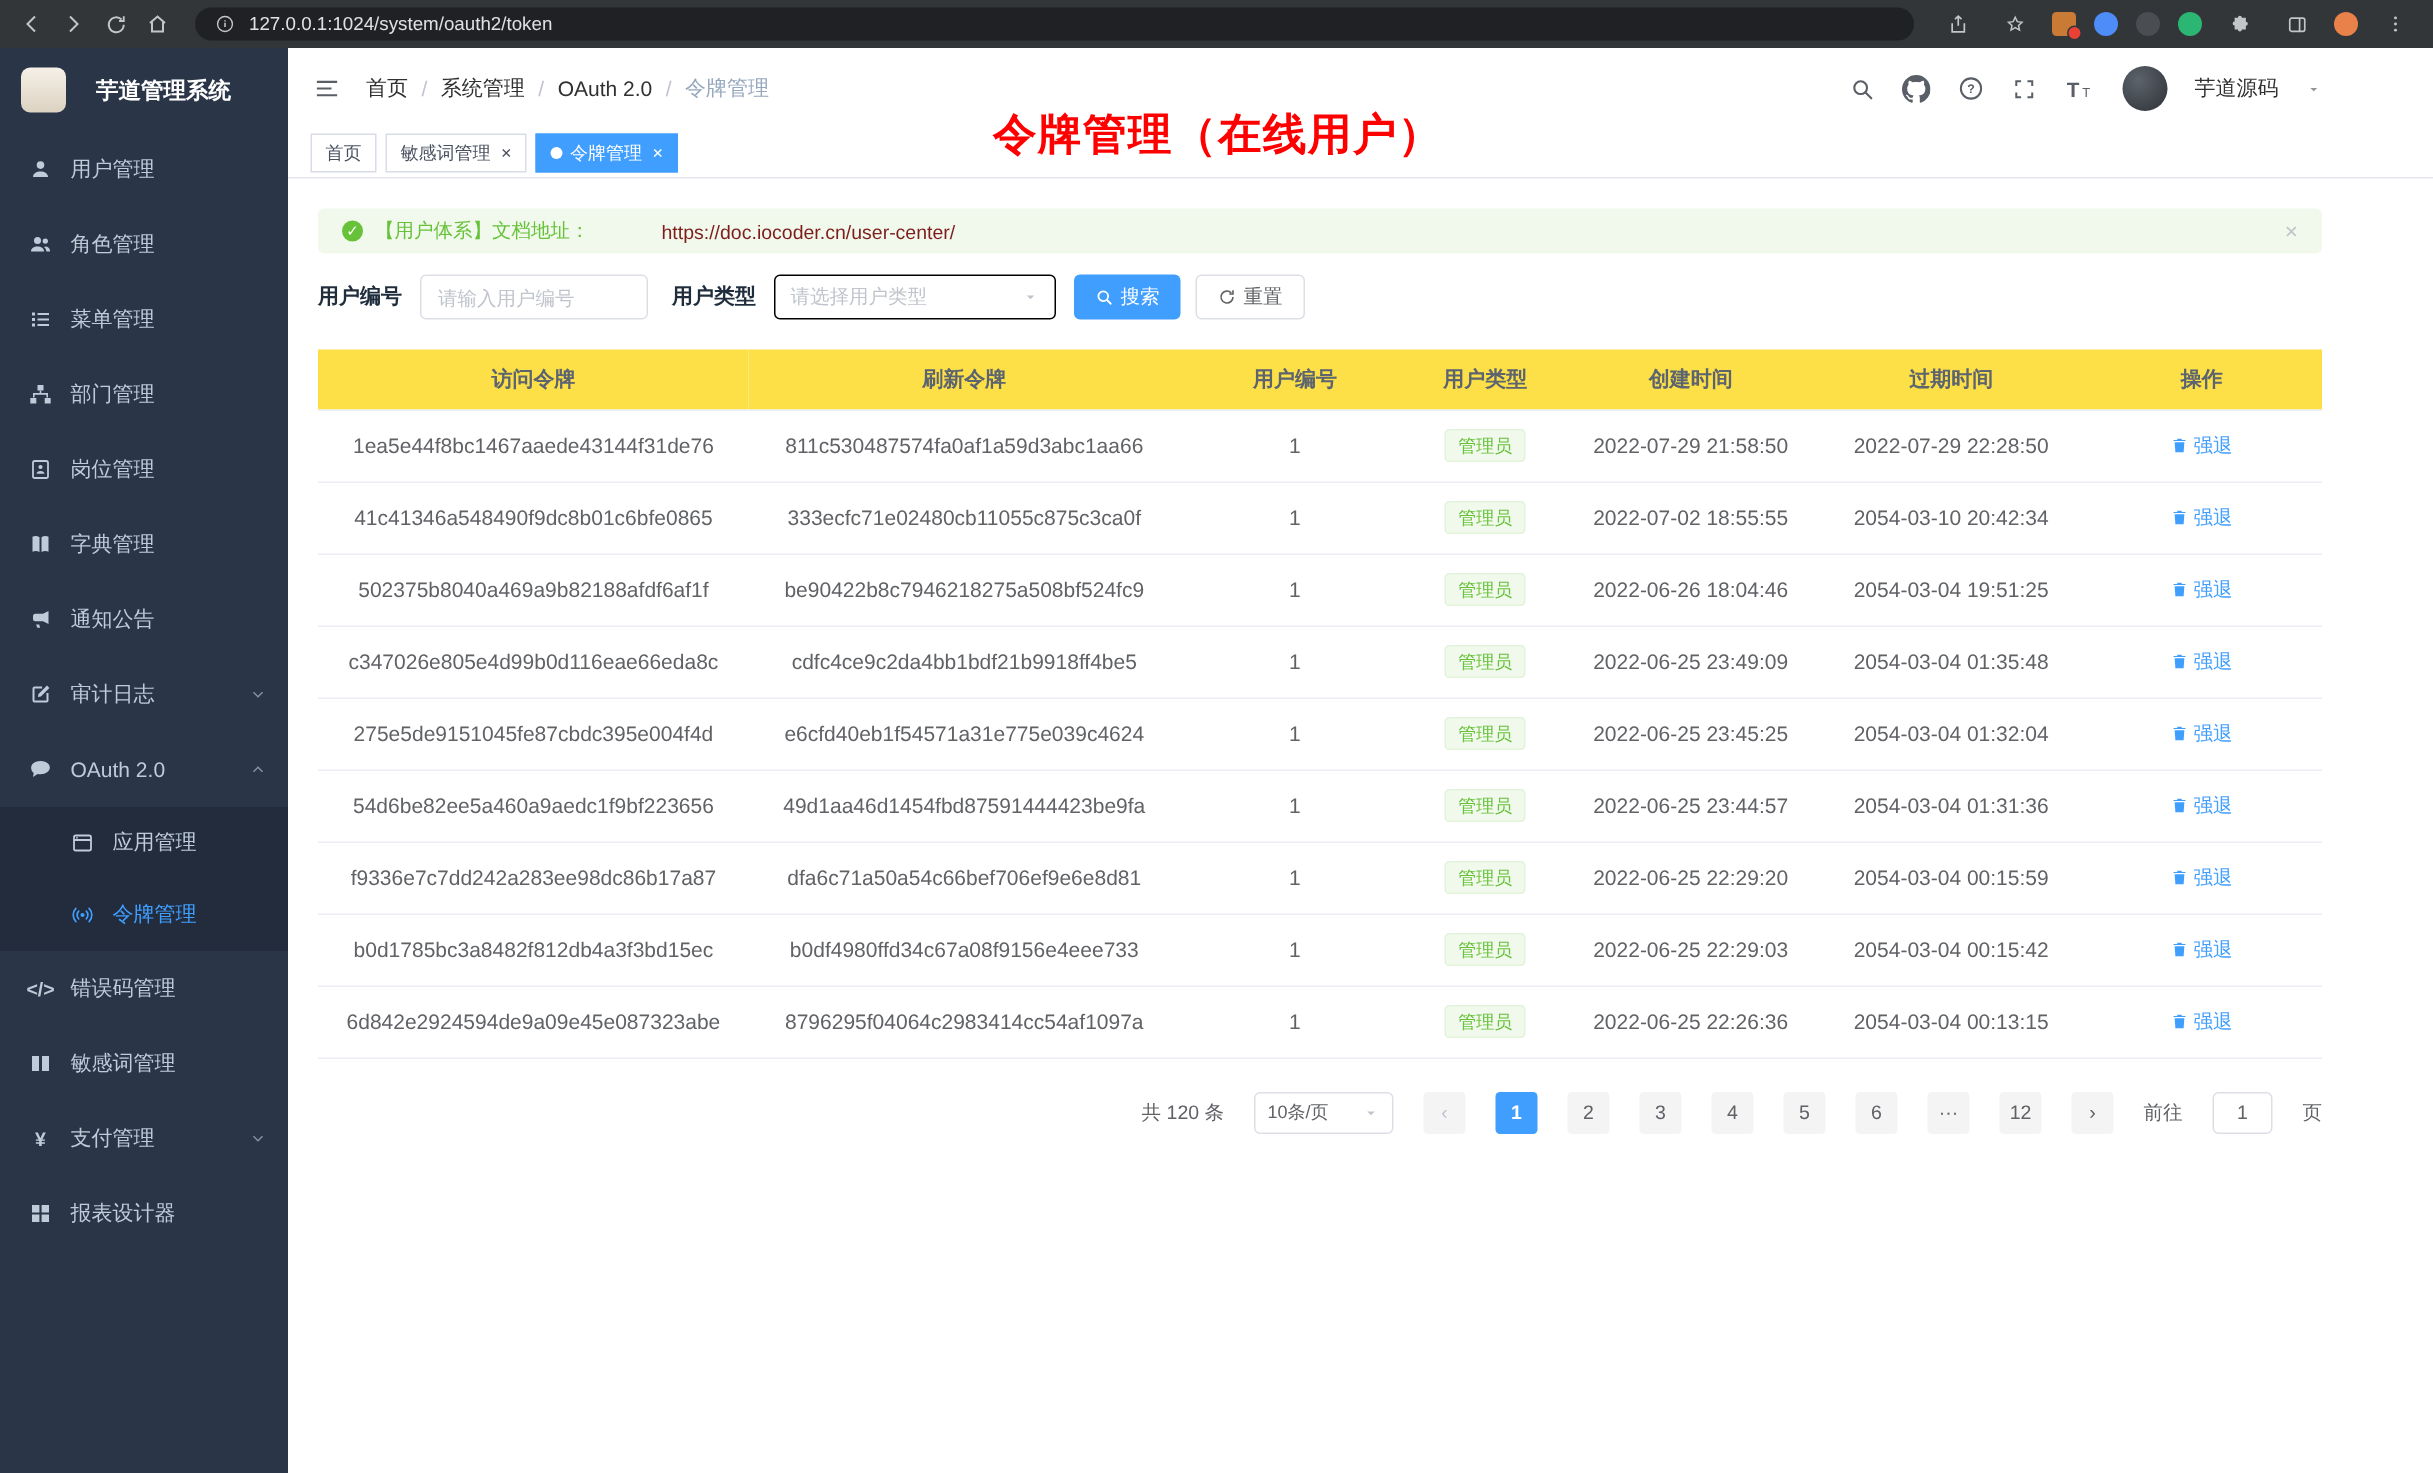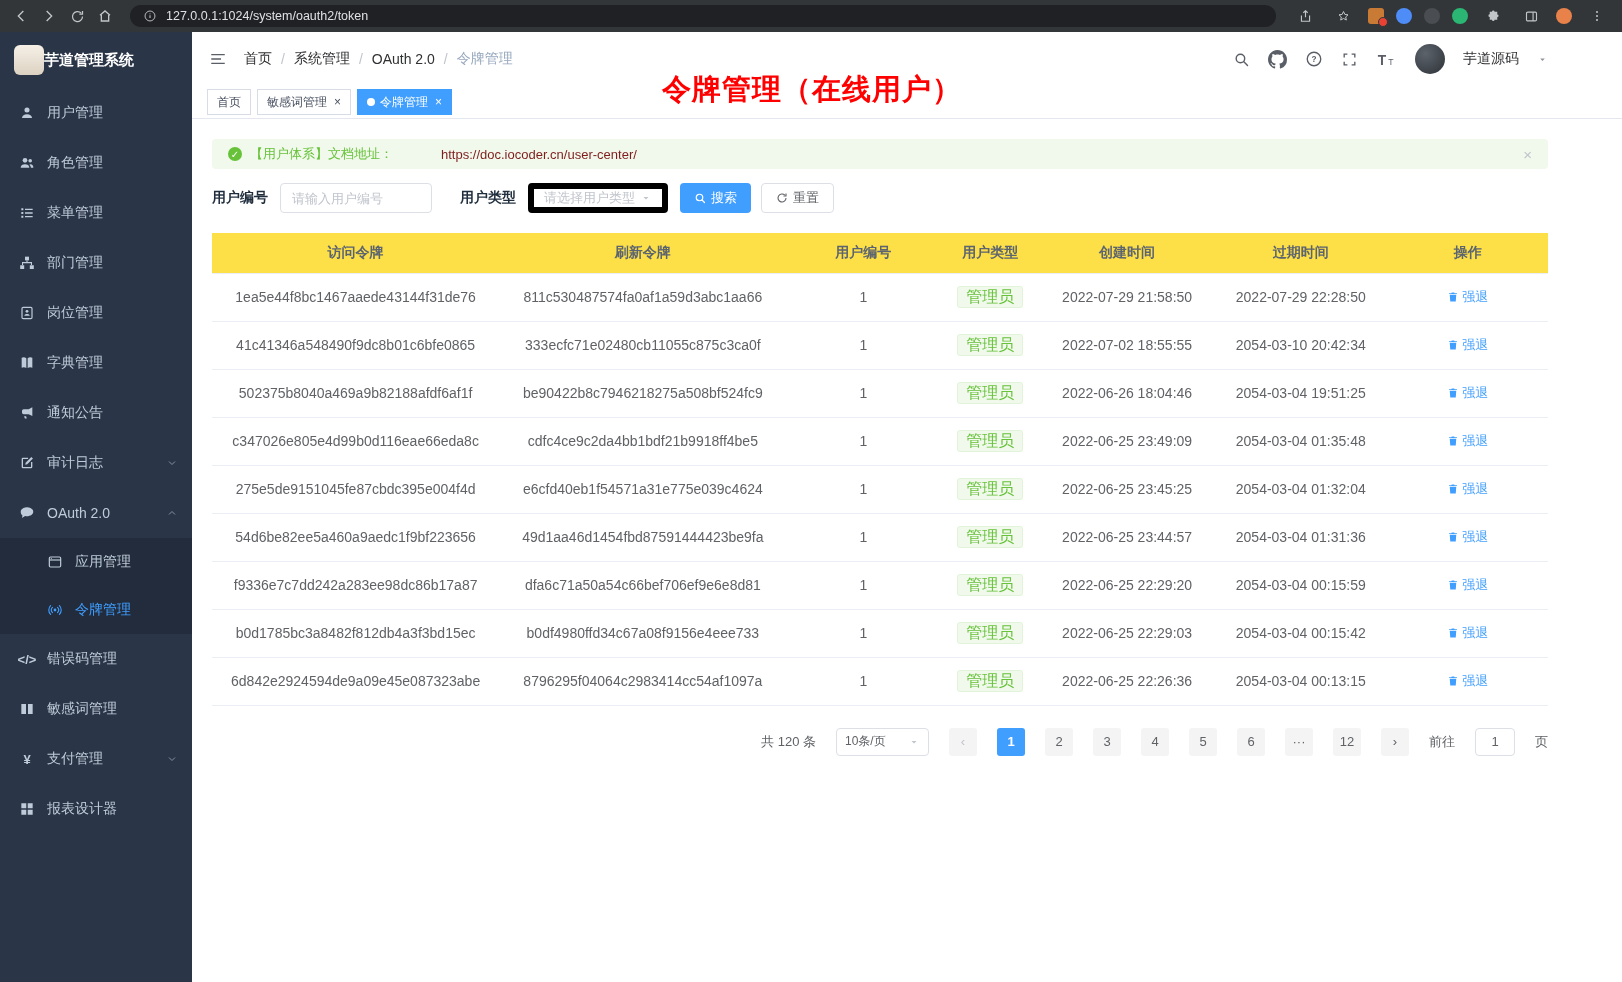--- a/index.html
+++ b/index.html
@@ -18,21 +18,21 @@
   .cdot.blue { background:#4e8cf7; } .cdot.dark { background:#4a4d51; }
   .cdot.green { background:#2bb673; } .cdot.orange { background:#e8824a; }
   .ext-badge { width:16px; height:16px; border-radius:3px; background:#c97a35; position:relative; cursor:pointer; }
   .ext-badge::after { content:""; position:absolute; right:-4px; bottom:-3px; width:8px; height:8px; border-radius:50%; background:#e94235; border:1.5px solid #323639; }
 
   
   .app { display:flex; height:950px; width:1622px; }
 
   
   .sidebar { width:192px; flex-shrink:0; background:#2a3547; display:flex; flex-direction:column; overflow:hidden; }
-  .logo { height:56px; display:flex; align-items:center; gap:0; padding:0 14px; flex-shrink:0; }
+  .logo { height:56px; display:flex; align-items:center; gap:20px; padding:0 14px; flex-shrink:0; }
   .logo-avatar { width:30px; height:30px; border-radius:6px; background:linear-gradient(#f6f0e7,#dcd2c2); flex-shrink:0; }
   .logo-title { color:#fff; font-size:15px; font-weight:700; white-space:nowrap; }
   .menu { flex:1; }
   .mitem { height:50px; display:flex; align-items:center; gap:11px; padding:0 14px 0 18px; color:#bfcbd9; font-size:14px; cursor:pointer; white-space:nowrap; }
   .mi { width:18px; height:18px; display:flex; align-items:center; justify-content:center; flex-shrink:0; }
   .mi svg { width:16px; height:16px; fill:currentColor; }
   .mi.txt { font-size:13px; font-weight:700; }
   .mlabel { flex:1; }
   .chev { width:12px; height:12px; stroke:#8591a5; fill:none; stroke-width:2; flex-shrink:0; }
   .chev.up { transform:rotate(180deg); }
@@ -62,33 +62,33 @@
 
   .content { flex:1; padding:20px 74px 0 20px; overflow:hidden; }
 
   .alert { height:30px; background:#f0f9eb; border-radius:4px; display:flex; align-items:center; gap:8px; padding:0 16px; font-size:13px; color:#67c23a; }
   .check { width:14px; height:14px; border-radius:50%; background:#67c23a; color:#fff; display:flex; align-items:center; justify-content:center; font-size:10px; flex-shrink:0; }
   .alert a { color:#7f1d1d; text-decoration:none; cursor:pointer;padding-left:40px; }
   .alert .close { margin-left:auto; color:#c0c4cc; font-size:15px; cursor:pointer; }
 
   .filters { display:flex; align-items:center; margin-top:14px; font-size:14px; }
   .flabel { font-weight:700; color:#1f2d3d; margin-right:12px; white-space:nowrap; }
-  .finput { width:152px; height:30px; border:1px solid #dcdfe6; border-radius:4px; padding:0 11px; font-size:13px; color:#606266; outline:none; margin-right:28px; }
+  .finput { width:152px; height:30px; border:1px solid #dcdfe6; border-radius:4px; padding:0 11px; font-size:13px; color:#606266; outline:none; margin-right:16px; }
   .finput::placeholder { color:#c0c4cc; }
-  .fselect { width:140px; height:30px; border:6px solid #000000; border-radius:4px; display:flex; align-items:center; justify-content:space-between; padding:0 10px; color:#c0c4cc; font-size:13px; margin-right:12px; cursor:pointer; }
+  .fselect { width:188px; height:30px; border:1px solid #000000; border-radius:4px; display:flex; align-items:center; justify-content:space-between; padding:0 10px; color:#c0c4cc; font-size:13px; margin-right:12px; cursor:pointer; }
   .fselect svg { width:12px; height:12px; fill:#c0c4cc; }
   .btn { height:30px; border-radius:4px; border:none; display:inline-flex; align-items:center; gap:5px; font-size:13px; padding:0 14px; cursor:pointer; }
   .btn svg { width:12px; height:12px; }
   .btn.primary { background:#409eff; color:#fff; margin-right:10px; }
   .btn.plain { background:#fff; border:1px solid #dcdfe6; color:#606266; }
 
   .dtable { width:100%; border-collapse:collapse; margin-top:20px; table-layout:fixed; }
   .dtable th { height:40px; background:#fde047; color:#5c6470; font-weight:700; font-size:14px; text-align:center; border-bottom:1px solid #ebeef5; }
   .dtable td { height:48px; text-align:center; font-size:14px; color:#606266; border-bottom:1px solid #ebeef5; overflow:hidden; white-space:nowrap; text-overflow:ellipsis; }
-  .tag { display:inline-block; padding:1px 8px; background:#f0f9eb; border:1px solid #e1f3d8; color:#67c23a; font-size:16px; border-radius:3px; line-height:18px; }
+  .tag { display:inline-block; padding:1px 8px; background:#f0f9eb; border:1px solid #e1f3d8; color:#67c23a; font-size:12px; border-radius:3px; line-height:18px; }
   .link { color:#409eff; font-size:13px; display:inline-flex; align-items:center; gap:3px; cursor:pointer;font-family:Liberation Mono, monospace; }
   .link svg { width:12px; height:12px; fill:currentColor; }
 
   .pagination { display:flex; align-items:center; justify-content:flex-end; gap:20px; margin-top:22px; font-size:13px; color:#606266; }
   .psize { width:93px; height:28px; border:1px solid #dcdfe6; border-radius:4px; display:flex; align-items:center; justify-content:space-between; padding:0 8px; font-size:12px; cursor:pointer; }
   .psize svg { width:12px; height:12px; fill:#c0c4cc; }
   .pbtn { min-width:28px; height:28px; border:none; border-radius:3px; background:#f4f4f5; color:#606266; font-size:13px; cursor:pointer; display:inline-flex; align-items:center; justify-content:center; padding:0 6px; }
   .pbtn.active { background:#409eff; color:#fff; font-weight:700; }
   .pbtn.dis { color:#c0c4cc; }
   .pgoto { width:40px; height:28px; border:1px solid #dcdfe6; border-radius:4px; text-align:center; font-size:13px; color:#606266; outline:none; }

